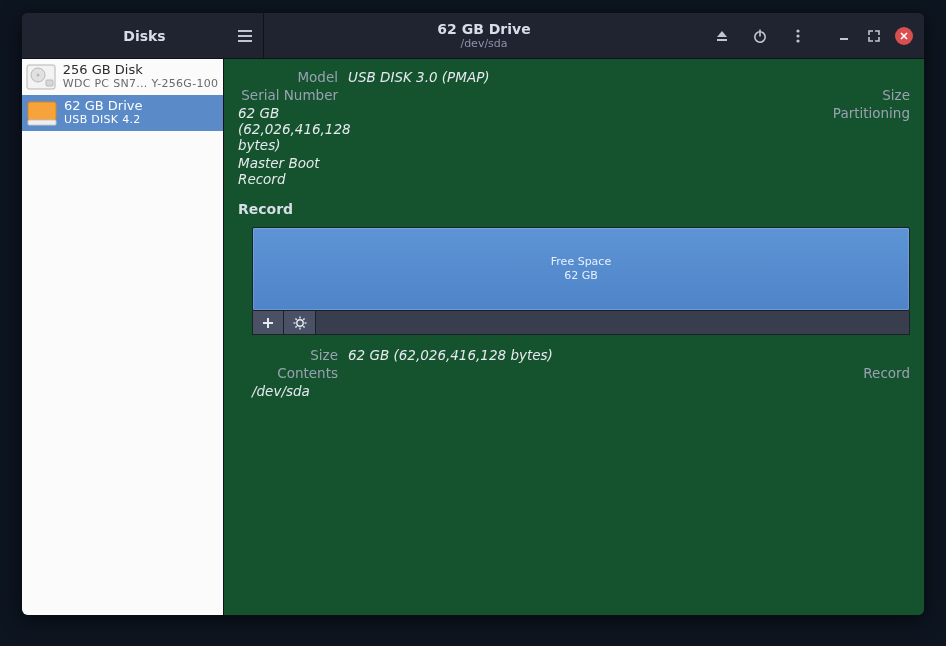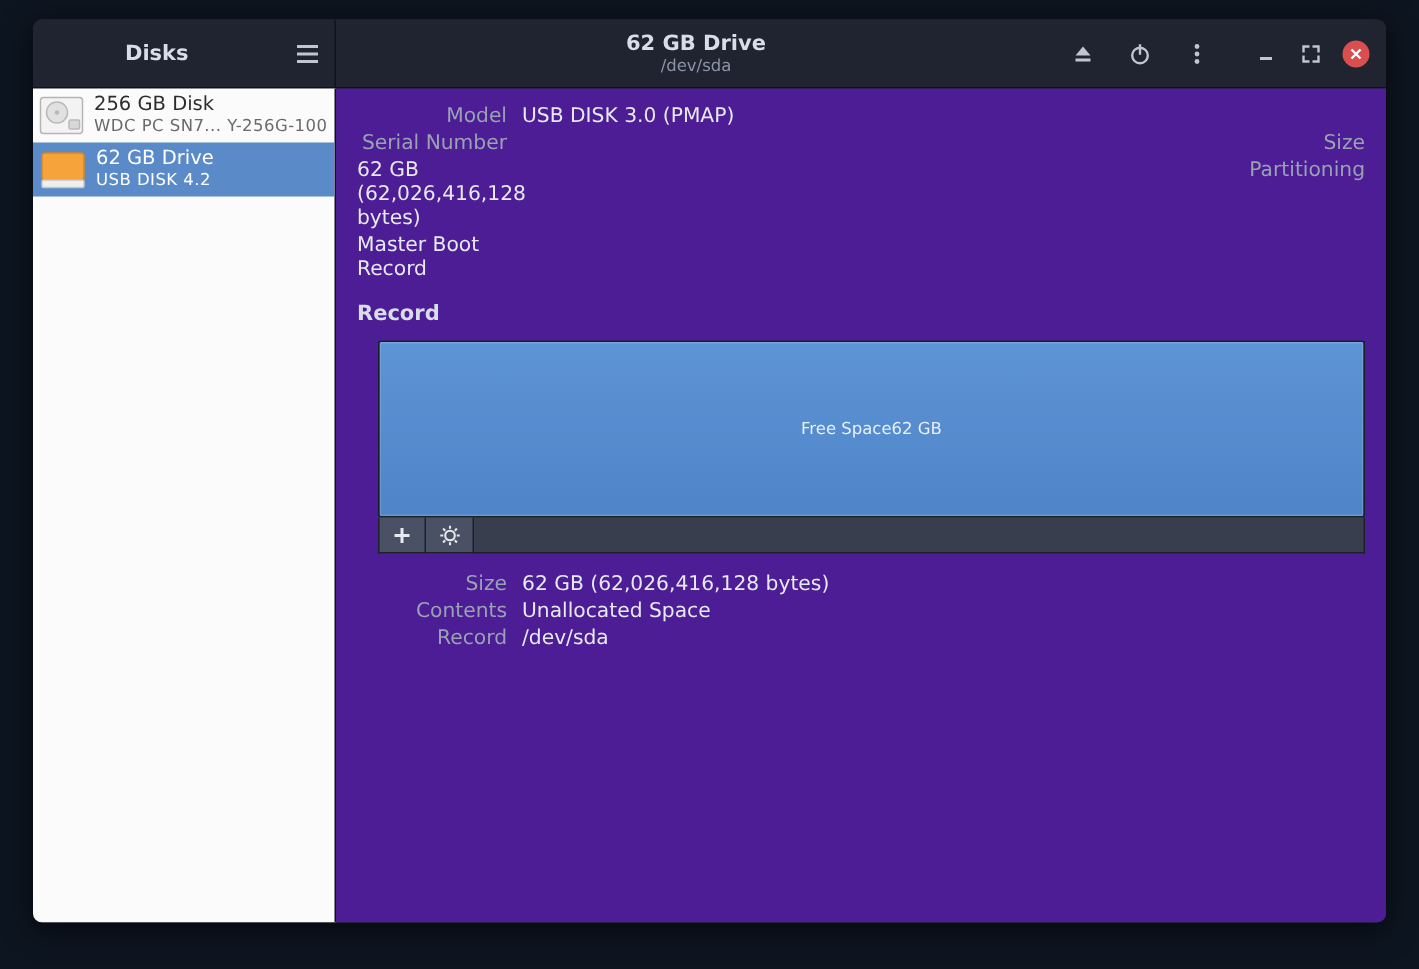--- a/index.html
+++ b/index.html
@@ -27,20 +27,21 @@
     display: flex;
     height: 46px;
     background: #1f2430;
     border-bottom: 1px solid #0e131b;
   }
   .hb-left {
     width: 202px;
     display: flex;
     align-items: center;
     border-right: 1px solid #0e131b;
+    margin-left: 40px;
   }
   .hb-left-title {
     flex: 1;
     text-align: center;
     font-size: 14px;
     font-weight: 600;
     color: #d8dee9;
   }
   .hb-btn {
     width: 36px; height: 46px;
@@ -101,47 +102,47 @@
     display: flex; align-items: center; justify-content: center;
   }
   .disk-text { display: flex; flex-direction: column; line-height: 1.15; overflow: hidden; }
   .disk-title { font-size: 13px; color: #2d2d2d; white-space: nowrap; }
   .disk-sub { font-size: 11px; color: #6a6a6a; white-space: nowrap; letter-spacing: 0.3px; }
   .disk-item.selected .disk-title,
   .disk-item.selected .disk-sub { color: #fff; }
   
   .main {
     flex: 1;
-    background: #4c1d95;
+    background: #14532d;
     padding: 10px 14px;
     overflow-y: auto;
   }
   .info-grid {
     display: grid;
     grid-template-columns: 100px 1fr;
     column-gap: 10px;
     row-gap: 2px;
     margin-bottom: 14px;
   }
   .ig-label { text-align: right; color: #9aa1b3; font-size: 13.5px; }
-  .ig-value { color: #e6e9f0; font-size: 13.5px; }
+  .ig-value { color: #e6e9f0; font-size: 13.5px; font-style: italic; }
   .section-title {
     font-weight: 700;
     font-size: 14px;
     color: #d8dee9;
     margin: 6px 0 10px 0;
   }
   .volumes-wrap { margin: 0 0 0 14px; }
   .vol-map {
-    height: 118px;
+    height: 84px;
     border: 1px solid #1c2029;
     background: #5a8ac7;
     background: linear-gradient(#5d94d6, #4f85c8);
     display: flex;
-    flex-direction: row;
+    flex-direction: column;
     align-items: center;
     justify-content: center;
     color: #e7f0fb;
     font-size: 11px;
     line-height: 1.3;
     border-radius: 2px;
     box-shadow: inset 0 0 0 1px rgba(255,255,255,.15);
   }
   .vol-toolbar {
     display: flex;
@@ -307,21 +308,20 @@
               </g>
             </svg>
           </div>
           <div class="vol-rest"></div>
         </div>
 
         <div class="info-grid vol-info">
           <div class="ig-label">Size</div>
           <div class="ig-value">62 GB (62,026,416,128 bytes)</div>
           <div class="ig-label">Contents</div>
-          <div class="ig-value">Unallocated Space</div>
           <div class="ig-label">Record</div>
           <div class="ig-value">/dev/sda</div>
         </div>
       </div>
 
     </div>
   </div>
 </div>
 
 </body></html>

